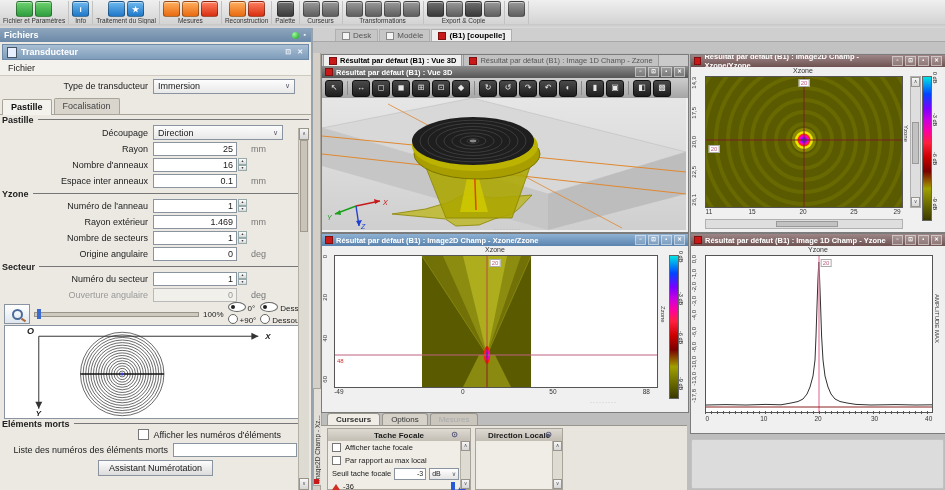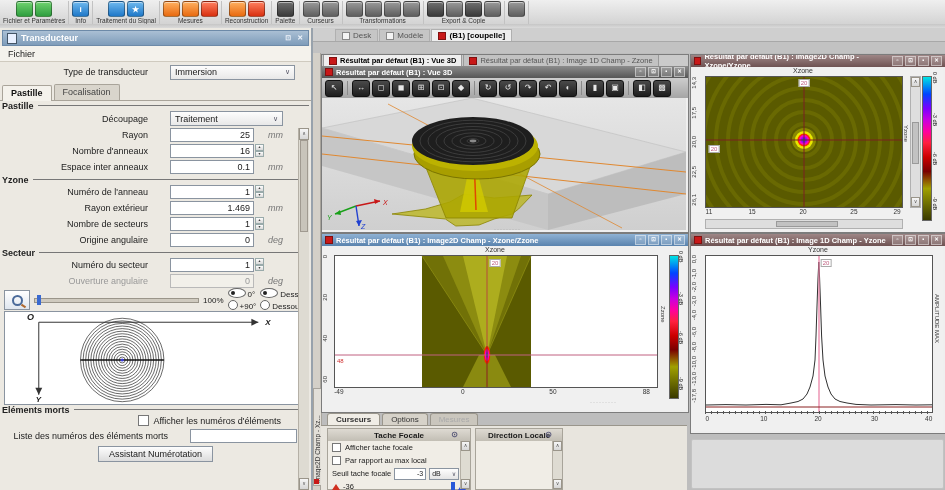--- a/index.html
+++ b/index.html
@@ -27,29 +27,29 @@
   .lp-header{height:14px;background:linear-gradient(#8fa6bd,#6b89a8);color:#fff;font-weight:bold;
              display:flex;align-items:center;padding:0 4px;gap:4px;}
   .dotg{width:7px;height:7px;border-radius:50%;background:radial-gradient(circle at 30% 30%,#9dff9d,#18a018);margin-left:auto;}
   .tbar{margin:2px 2px 0 2px;height:14px;background:linear-gradient(#aabfd4,#7e9cba);color:#fff;font-weight:bold;
         display:flex;align-items:center;padding:0 4px;gap:4px;border:1px solid #6d8aa8;}
   .tbar .doc{width:8px;height:9px;background:#e8f0ff;border:1px solid #456;}
   .winbtn{color:#eef3fa;font-size:7px;line-height:8px;padding:0 1px;}
   .lp-menu{height:15px;background:#f4f2ec;border-bottom:1px solid #cfcabf;display:flex;align-items:center;}
   .lp-menu span{padding:1px 8px;}
   .frow{display:flex;align-items:center;height:16px;padding-right:14px;}
-  .frow .lbl{width:148px;text-align:right;padding-right:22px;color:#222;}
+  .frow .lbl{width:148px;text-align:right;padding-right:5px;color:#222;}
   .frow .lbl.dis{color:#999;}
   .inp{width:76px;height:12px;background:#fff;border:1px solid #8a94a0;text-align:right;
        padding:0 3px;display:flex;align-items:center;justify-content:flex-end;position:relative;}
   .inp.dis{background:#f2f0ea;color:#999;border-color:#b9b9b9;}
   .spin{position:absolute;right:-11px;top:-1px;width:9px;height:13px;display:flex;flex-direction:column;}
   .spin i{flex:1;background:linear-gradient(#fdfdfd,#d8d8d8);border:1px solid #9aa;font-style:normal;
           font-size:3.5px;line-height:4px;text-align:center;color:#444;}
-  .unit{font-style:italic;color:#777;margin-left:14px;width:20px;}
+  .unit{color:#777;margin-left:14px;width:20px;}
   .sel{flex:1;height:13px;background:linear-gradient(#fdfdfd,#e8e8e8);border:1px solid #8a94a0;
        display:flex;align-items:center;padding:0 4px;margin-right:4px;}
   .sel .car{margin-left:auto;color:#556;font-size:7px;}
   .lp-tabs{display:flex;height:16px;padding-left:2px;margin-top:2px;border-bottom:1px solid #a9a49a;}
   .lptab{padding:2px 8px 0 8px;border:1px solid #a9a49a;border-bottom:none;background:#d9d5cc;color:#444;
          border-radius:2px 2px 0 0;margin-right:2px;}
   .lptab.act{background:#f4f2ec;font-weight:bold;color:#111;position:relative;top:1px;}
   .sec{display:flex;align-items:center;height:9px;font-weight:bold;padding:0 2px;gap:4px;color:#222;}
   .sec::after{content:"";flex:1;border-top:1px solid #777;}
   .zoomrow{display:flex;align-items:center;height:22px;padding:0 4px;gap:4px;}
@@ -208,20 +208,25 @@
   </div>
   <div class="tgroup">
     <div class="ticons">
       <div class="ticon ic-gray"></div>
     </div>
   </div>
 </div>
 <div class="abs tgroove"></div>
 
 <div class="abs left-panel">
+  <div class="lp-header">
+    <span>Fichiers</span>
+    <span class="dotg"></span>
+    <span class="winbtn">▪</span>
+  </div>
   <div class="tbar">
     <span class="doc"></span>
     <span>Transducteur</span>
     <span class="winbtn" style="margin-left:auto">⊡</span>
     <span class="winbtn">✕</span>
   </div>
   <div class="lp-menu">
     <span>Fichier</span>
   </div>
   <div class="frow" style="height:20px">
@@ -233,21 +238,21 @@
   </div>
   <div class="lp-tabs">
     <span class="lptab act">Pastille</span>
     <span class="lptab">Focalisation</span>
   </div>
 
   <div class="sec">Pastille</div>
   <div class="frow" style="height:17px">
     <span class="lbl">Découpage</span>
     <span class="sel" style="margin-right:14px">
-      <span>Traitement</span>
+      <span>Direction</span>
       <span class="car">∨</span>
     </span>
   </div>
 
   <div class="frow">
     <span class="lbl">Rayon</span>
     <span class="inp">
         <span>25</span>
       </span>
     <span class="unit">mm</span>

